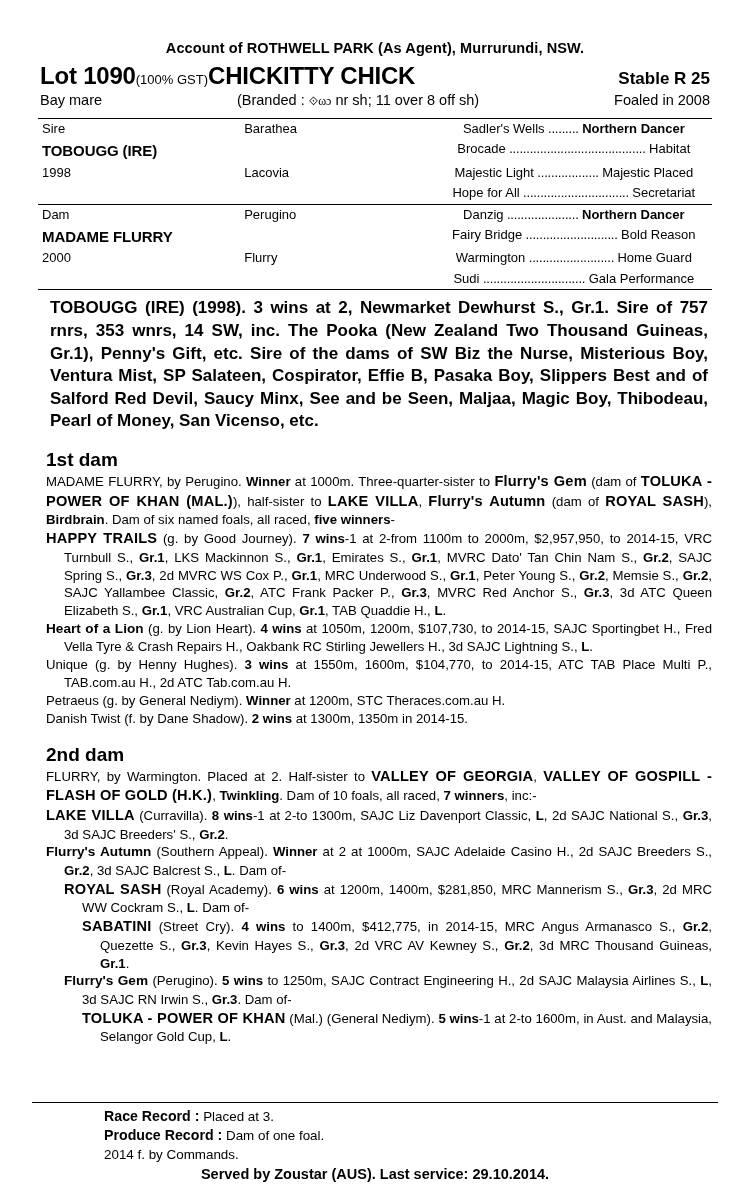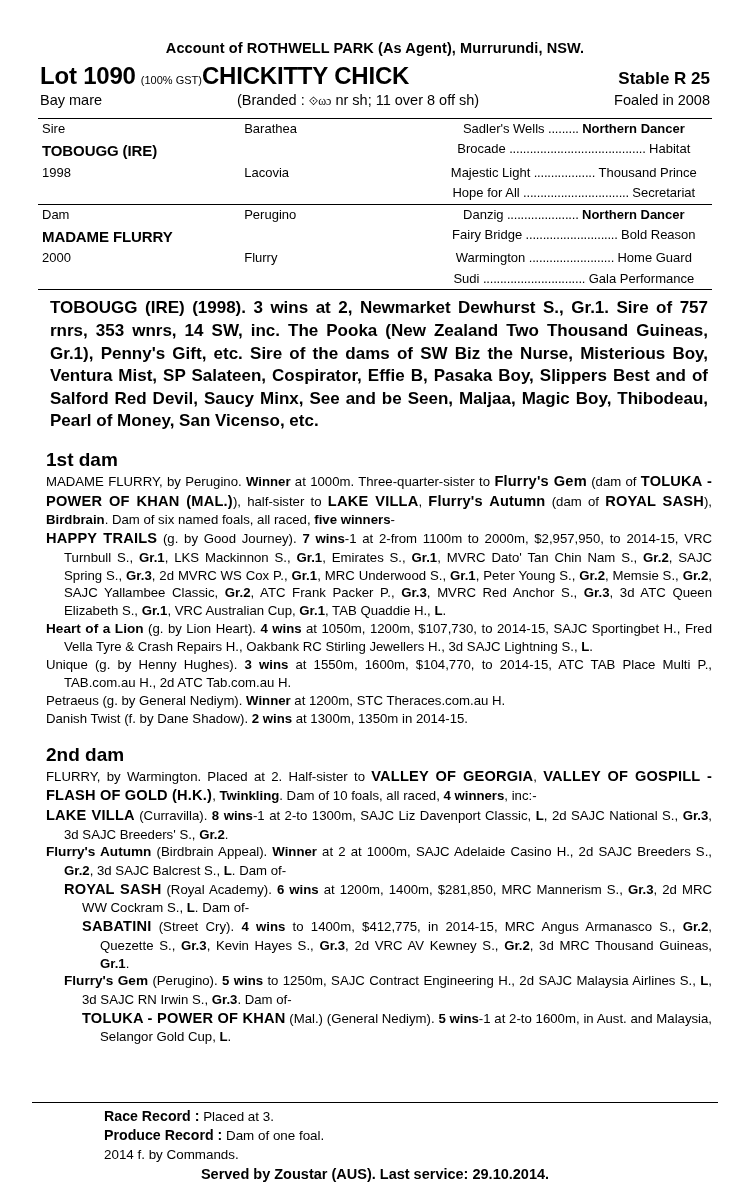--- a/index.html
+++ b/index.html
@@ -38,22 +38,21 @@
     display: flex;
     align-items: baseline;
     white-space: nowrap;
   }
   .lot-num {
     font-size: 24px;
     font-weight: bold;
     letter-spacing: -0.2px;
   }
   .gst {
-    font-size: 11px;
-    margin-left: 5px;
+    font-size: 13px;
   }
   .horse-name {
     font-size: 24px;
     font-weight: bold;
     letter-spacing: -0.2px;
   }
   .stable {
     font-size: 17px;
     font-weight: bold;
   }
@@ -203,21 +202,21 @@
             <td class="col3 gp"><span>Sadler's Wells</span><span class="dots"> ......... </span><span class="bold">Northern Dancer</span></td>
           </tr>
           <tr>
             <td class="col1 big">TOBOUGG (IRE)</td>
             <td class="col2"></td>
             <td class="col3 gp"><span>Brocade</span><span class="dots"> ........................................ </span><span>Habitat</span></td>
           </tr>
           <tr>
             <td class="col1 ">1998</td>
             <td class="col2">Lacovia</td>
-            <td class="col3 gp"><span>Majestic Light</span><span class="dots"> .................. </span><span>Thousand Prince</span></td>
+            <td class="col3 gp"><span>Majestic Light</span><span class="dots"> .................. </span><span>Majestic Placed</span></td>
           </tr>
           <tr>
             <td class="col1 "></td>
             <td class="col2"></td>
             <td class="col3 gp"><span>Hope for All</span><span class="dots"> ............................... </span><span>Secretariat</span></td>
           </tr>
           <tr class="sep-row">
             <td></td>
             <td></td>
             <td></td>
@@ -252,24 +251,24 @@
   <div class="blk" id="fd-intro"><span>MADAME FLURRY, by Perugino. </span><span class="b">Winner</span><span> at 1000m. Three-quarter-sister to </span><span class="nm">Flurry's Gem</span><span> (dam of </span><span class="nm">TOLUKA - POWER OF KHAN (MAL.)</span><span>), half-sister to </span><span class="nm">LAKE VILLA</span><span>, </span><span class="nm">Flurry's Autumn</span><span> (dam of </span><span class="nm">ROYAL SASH</span><span>), </span><span class="b">Birdbrain</span><span>. Dam of six named foals, all raced, </span><span class="b">five winners</span><span>-</span></div>
   <div id="fd-progeny">
       <div class="blk ind2"><span class="nm">HAPPY TRAILS</span><span> (g. by Good Journey). </span><span class="b">7 wins</span><span>-1 at 2-from 1100m to 2000m, $2,957,950, to 2014-15, VRC Turnbull S., </span><span class="b">Gr.1</span><span>, LKS Mackinnon S., </span><span class="b">Gr.1</span><span>, Emirates S., </span><span class="b">Gr.1</span><span>, MVRC Dato' Tan Chin Nam S., </span><span class="b">Gr.2</span><span>, SAJC Spring S., </span><span class="b">Gr.3</span><span>, 2d MVRC WS Cox P., </span><span class="b">Gr.1</span><span>, MRC Underwood S., </span><span class="b">Gr.1</span><span>, Peter Young S., </span><span class="b">Gr.2</span><span>, Memsie S., </span><span class="b">Gr.2</span><span>, SAJC Yallambee Classic, </span><span class="b">Gr.2</span><span>, ATC Frank Packer P., </span><span class="b">Gr.3</span><span>, MVRC Red Anchor S., </span><span class="b">Gr.3</span><span>, 3d ATC Queen Elizabeth S., </span><span class="b">Gr.1</span><span>, VRC Australian Cup, </span><span class="b">Gr.1</span><span>, TAB Quaddie H., </span><span class="b">L</span><span>.</span></div>
       <div class="blk ind2"><span class="nm2">Heart of a Lion</span><span> (g. by Lion Heart). </span><span class="b">4 wins</span><span> at 1050m, 1200m, $107,730, to 2014-15, SAJC Sportingbet H., Fred Vella Tyre &amp; Crash Repairs H., Oakbank RC Stirling Jewellers H., 3d SAJC Lightning S., </span><span class="b">L</span><span>.</span></div>
       <div class="blk ind2"><span>Unique (g. by Henny Hughes). </span><span class="b">3 wins</span><span> at 1550m, 1600m, $104,770, to 2014-15, ATC TAB Place Multi P., TAB.com.au H., 2d ATC Tab.com.au H.</span></div>
       <div class="blk ind2"><span>Petraeus (g. by General Nediym). </span><span class="b">Winner</span><span> at 1200m, STC Theraces.com.au H.</span></div>
       <div class="blk ind2"><span>Danish Twist (f. by Dane Shadow). </span><span class="b">2 wins</span><span> at 1300m, 1350m in 2014-15.</span></div>
     </div>
 
   <div class="dam-head">2nd dam</div>
-  <div class="blk" id="sd-intro"><span>FLURRY, by Warmington. Placed at 2. Half-sister to </span><span class="nm">VALLEY OF GEORGIA</span><span>, </span><span class="nm">VALLEY OF GOSPILL - FLASH OF GOLD (H.K.)</span><span>, </span><span class="b">Twinkling</span><span>. Dam of 10 foals, all raced, </span><span class="b">4 winners</span><span>, inc:-</span></div>
+  <div class="blk" id="sd-intro"><span>FLURRY, by Warmington. Placed at 2. Half-sister to </span><span class="nm">VALLEY OF GEORGIA</span><span>, </span><span class="nm">VALLEY OF GOSPILL - FLASH OF GOLD (H.K.)</span><span>, </span><span class="b">Twinkling</span><span>. Dam of 10 foals, all raced, </span><span class="b">7 winners</span><span>, inc:-</span></div>
   <div id="sd-progeny">
       <div class="blk ind2"><span class="nm">LAKE VILLA</span><span> (Curravilla). </span><span class="b">8 wins</span><span>-1 at 2-to 1300m, SAJC Liz Davenport Classic, </span><span class="b">L</span><span>, 2d SAJC National S., </span><span class="b">Gr.3</span><span>, 3d SAJC Breeders' S., </span><span class="b">Gr.2</span><span>.</span></div>
-      <div class="blk ind2"><span class="nm2">Flurry's Autumn</span><span> (Birdbrain Appeal). </span><span class="b">Winner</span><span> at 2 at 1000m, SAJC Adelaide Casino H., 2d SAJC Breeders S., </span><span class="b">Gr.2</span><span>, 3d SAJC Balcrest S., </span><span class="b">L</span><span>. Dam of-</span></div>
+      <div class="blk ind2"><span class="nm2">Flurry's Autumn</span><span> (Southern Appeal). </span><span class="b">Winner</span><span> at 2 at 1000m, SAJC Adelaide Casino H., 2d SAJC Breeders S., </span><span class="b">Gr.2</span><span>, 3d SAJC Balcrest S., </span><span class="b">L</span><span>. Dam of-</span></div>
       <div class="blk ind3"><span class="nm">ROYAL SASH</span><span> (Royal Academy). </span><span class="b">6 wins</span><span> at 1200m, 1400m, $281,850, MRC Mannerism S., </span><span class="b">Gr.3</span><span>, 2d MRC WW Cockram S., </span><span class="b">L</span><span>. Dam of-</span></div>
       <div class="blk ind4"><span class="nm">SABATINI</span><span> (Street Cry). </span><span class="b">4 wins</span><span> to 1400m, $412,775, in 2014-15, MRC Angus Armanasco S., </span><span class="b">Gr.2</span><span>, Quezette S., </span><span class="b">Gr.3</span><span>, Kevin Hayes S., </span><span class="b">Gr.3</span><span>, 2d VRC AV Kewney S., </span><span class="b">Gr.2</span><span>, 3d MRC Thousand Guineas, </span><span class="b">Gr.1</span><span>.</span></div>
       <div class="blk ind3"><span class="nm2">Flurry's Gem</span><span> (Perugino). </span><span class="b">5 wins</span><span> to 1250m, SAJC Contract Engineering H., 2d SAJC Malaysia Airlines S., </span><span class="b">L</span><span>, 3d SAJC RN Irwin S., </span><span class="b">Gr.3</span><span>. Dam of-</span></div>
       <div class="blk ind4"><span class="nm">TOLUKA - POWER OF KHAN</span><span> (Mal.) (General Nediym). </span><span class="b">5 wins</span><span>-1 at 2-to 1600m, in Aust. and Malaysia, Selangor Gold Cup, </span><span class="b">L</span><span>.</span></div>
     </div>
 
   <div class="footer">
     <div class="rule"></div>
     <div class="line">
       <span class="lbl">Race Record :</span>

